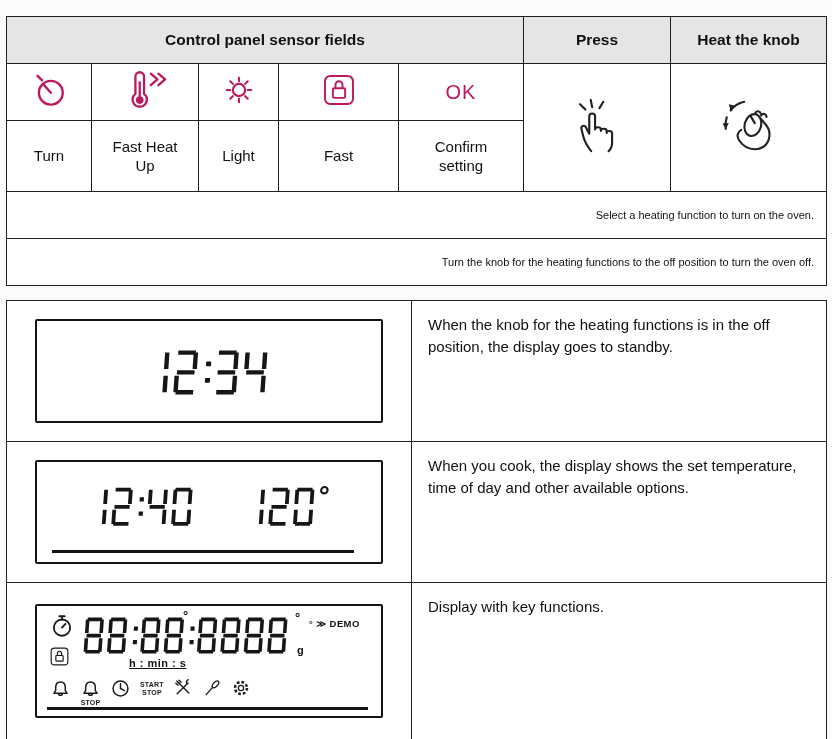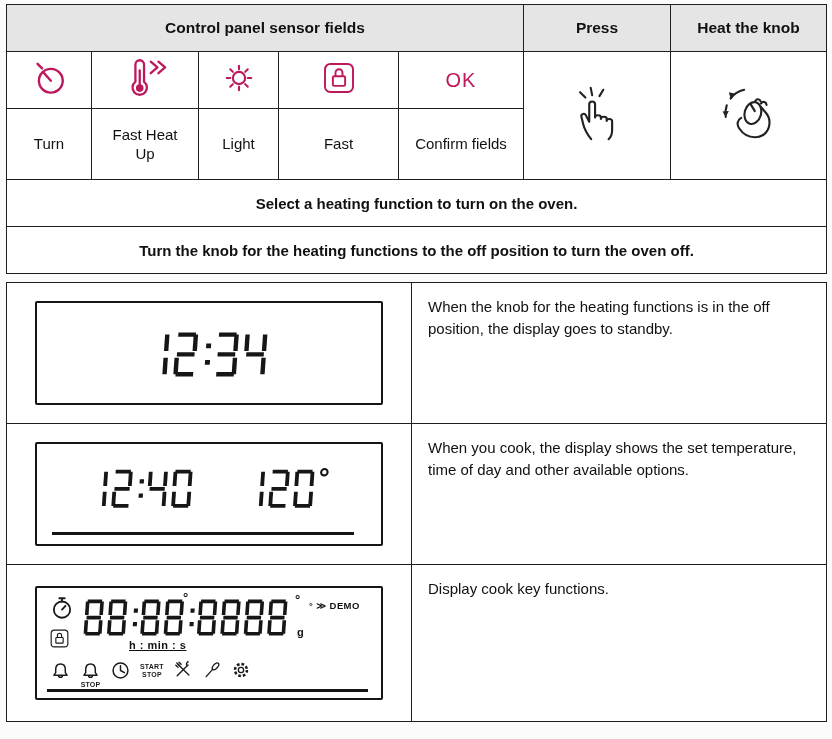--- a/index.html
+++ b/index.html
@@ -3,38 +3,38 @@
 <meta charset="utf-8">
 <style>
   * { box-sizing: border-box; }
   html,body { margin:0; padding:0; }
   body {
     width:832px; height:739px;
     background:#fbfbfb;
     font-family:"Liberation Sans", sans-serif;
     color:#111;
   }
-  .page { width:832px; height:552px; padding:4px 6px 0 6px; }
+  .page { width:832px; height:552px; padding:16px 6px 0 6px; }
 
   table { border-collapse:collapse; table-layout:fixed; width:820px; background:#fff; }
   td, th { border:1.5px solid #1f1f1f; }
 
   
   .t1 th {
     background:#e5e5e5; font-size:15.5px; font-weight:bold;
     height:47px; text-align:center; color:#111;
   }
   .t1 .icon-cell { height:57px; text-align:center; vertical-align:middle; color:#be185d; }
   .t1 .label-cell { height:71px; text-align:center; vertical-align:middle; font-size:15px; padding:0 12px; line-height:1.3; }
   .t1 .hand-cell { text-align:center; vertical-align:middle; color:#222; }
-  .t1 .note-cell { height:47px; font-size:15px; padding:0 12px; text-align:center; vertical-align:middle;font-weight:bold; }
+  .t1 .note-cell { height:47px; font-size:11px; padding:0 12px; text-align:right; vertical-align:middle; }
   .ok-text { font-size:20px; letter-spacing:1px; }
 
   
-  .t2 { margin-top:8px; }
+  .t2 { margin-top:14px; }
   .t2 .disp-cell { text-align:center; vertical-align:middle; }
   .t2 .desc { vertical-align:top; padding:13px 20px 0 16px; font-size:15px; line-height:1.45; text-align:left; }
 
   .disp-box {
     position:relative; width:348px; height:104px;
     border:2.5px solid #151515; border-radius:2px;
     margin:0 auto; background:#fff;
     display:flex; align-items:center; justify-content:center;
   }
   .disp2 { gap:44px; padding-bottom:12px; }
@@ -204,21 +204,21 @@
           <svg width="62" height="62">
               <use href="#sym-knob"></use>
             </svg>
         </td>
       </tr>
       <tr>
         <td class="label-cell">Turn</td>
         <td class="label-cell">Fast Heat Up</td>
         <td class="label-cell">Light</td>
         <td class="label-cell">Fast</td>
-        <td class="label-cell">Confirm fields</td>
+        <td class="label-cell">Confirm setting</td>
       </tr>
       <tr>
         <td class="note-cell" colspan="7">Select a heating function to turn on the oven.</td>
       </tr>
       <tr>
         <td class="note-cell" colspan="7">Turn the knob for the heating functions to the off position to turn the oven off.</td>
       </tr>
     </tbody>
   </table>
 
@@ -425,17 +425,17 @@
               </span>
               <span class="ic">
                 <svg width="20" height="20">
                     <use href="#sym-gear"></use>
                   </svg>
               </span>
             </div>
             <div class="disp-underline d3-line"></div>
           </div>
         </td>
-        <td class="desc">Display cook key functions.</td>
+        <td class="desc">Display with key functions.</td>
       </tr>
     </tbody>
   </table>
 </div>
 
 </body></html>

